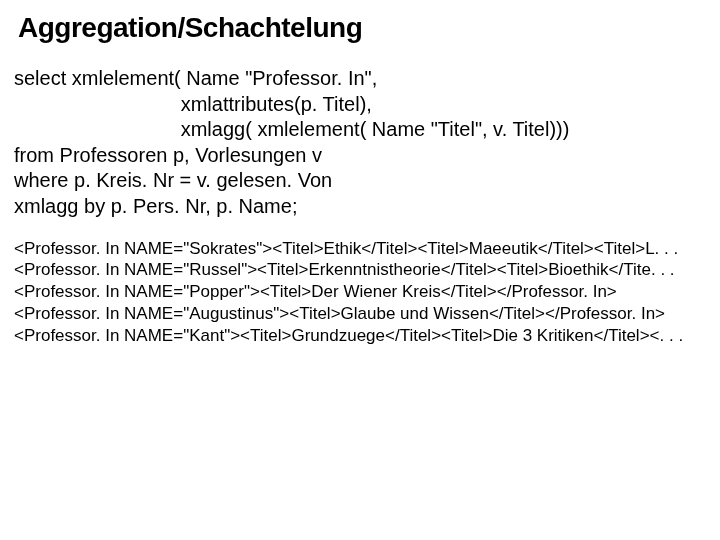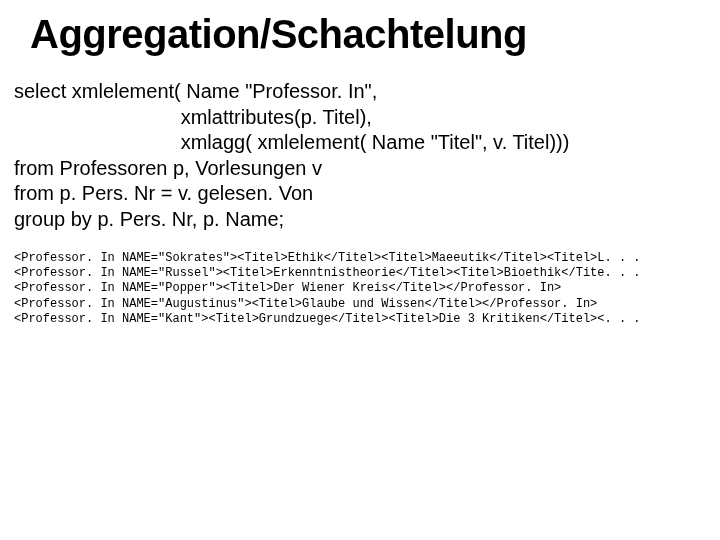--- a/index.html
+++ b/index.html
@@ -10,49 +10,48 @@
     background: #fff;
     color: #000;
     font-family: Arial, Helvetica, sans-serif;
   }
   .page {
     padding: 12px 14px 0 14px;
   }
   .title {
     font-family: "Arial Black", Arial, sans-serif;
     font-weight: 900;
-    font-size: 40px;
+    font-size: 28px;
     letter-spacing: -0.5px;
-    margin: 0 0 22px 16px;
+    margin: 0 0 22px 4px;
   }
   .sql {
     font-size: 20px;
     line-height: 1.28;
     white-space: pre;
     margin-bottom: 18px;
   }
   .output {
-    font-size: 12px;
+    font-size: 17px;
     line-height: 1.28;
     white-space: pre-wrap;
     word-break: break-word;
-    font-family: Liberation Mono, monospace;
   }
 </style>
 </head>
 <body>
 
 <div class="page">
   <h1 class="title">Aggregation/Schachtelung</h1>
 
   <div class="sql"><span>select xmlelement( Name "Professor. In",</span>
 <span>                              xmlattributes(p. Titel),</span>
 <span>                              xmlagg( xmlelement( Name "Titel", v. Titel)))</span>
 <span>from Professoren p, Vorlesungen v</span>
-<span>from p. Pers. Nr = v. gelesen. Von</span>
-<span>group by p. Pers. Nr, p. Name;</span></div>
+<span>where p. Kreis. Nr = v. gelesen. Von</span>
+<span>xmlagg by p. Pers. Nr, p. Name;</span></div>
 
   <div class="output"><span>&lt;Professor. In NAME="Sokrates"&gt;&lt;Titel&gt;Ethik&lt;/Titel&gt;&lt;Titel&gt;Maeeutik&lt;/Titel&gt;&lt;Titel&gt;L. . .</span>
 <span>&lt;Professor. In NAME="Russel"&gt;&lt;Titel&gt;Erkenntnistheorie&lt;/Titel&gt;&lt;Titel&gt;Bioethik&lt;/Tite. . .</span>
 <span>&lt;Professor. In NAME="Popper"&gt;&lt;Titel&gt;Der Wiener Kreis&lt;/Titel&gt;&lt;/Professor. In&gt;</span>
 <span>&lt;Professor. In NAME="Augustinus"&gt;&lt;Titel&gt;Glaube und Wissen&lt;/Titel&gt;&lt;/Professor. In&gt;</span>
 <span>&lt;Professor. In NAME="Kant"&gt;&lt;Titel&gt;Grundzuege&lt;/Titel&gt;&lt;Titel&gt;Die 3 Kritiken&lt;/Titel&gt;&lt;. . .</span></div>
 </div>
 
 </body></html>

